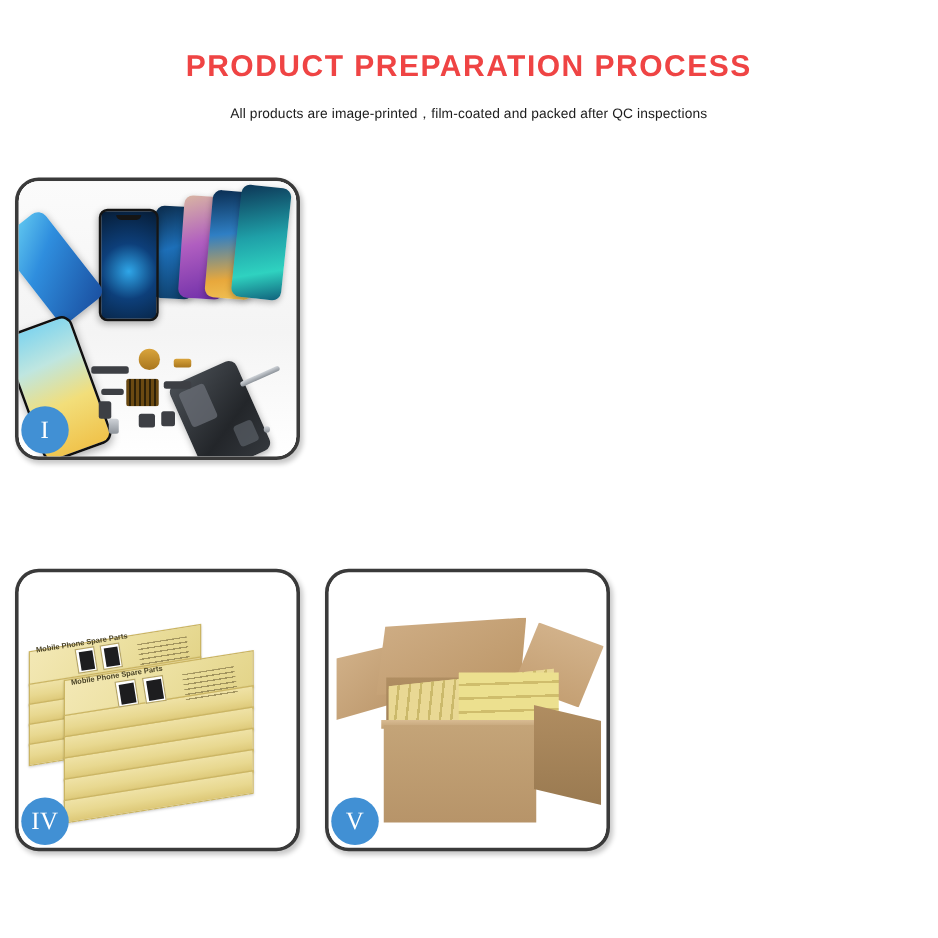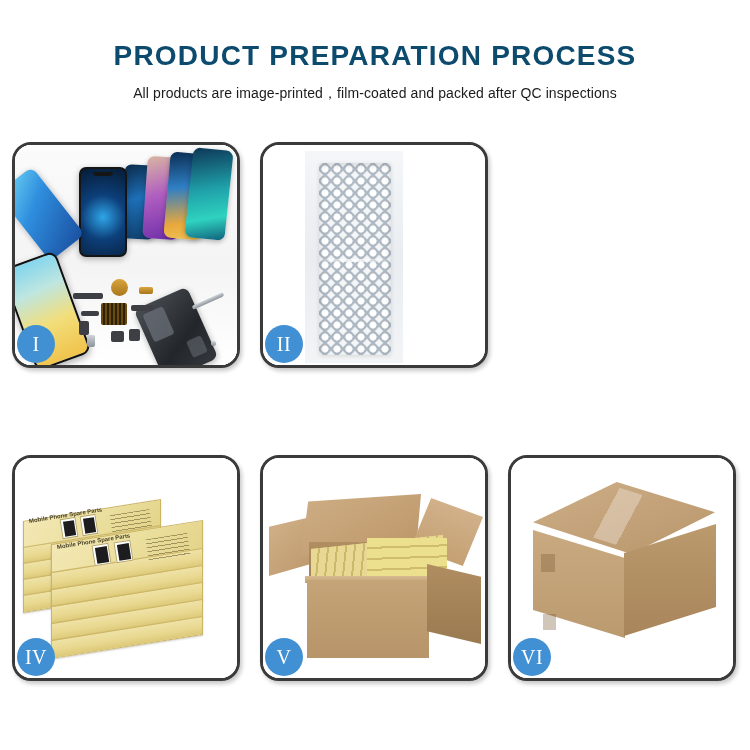--- a/index.html
+++ b/index.html
@@ -8,28 +8,28 @@
     background: #ffffff;
     font-family: "Liberation Sans", sans-serif;
     overflow: hidden;
   }
   #root { position: relative; width: 750px; height: 750px; background: #ffffff; }
 
   
   .header { position: absolute; left: 0; top: 0; width: 750px; text-align: center; }
   .title {
     margin: 0; padding: 0;
-    font-size: 28px; font-weight: 700; letter-spacing: 1.2px;
-    color: #0c4a6e; line-height: 1;
+    font-size: 24px; font-weight: 700; letter-spacing: 1.2px;
+    color: #ef4444; line-height: 1;
     position: absolute; left: 0; top: 42px; width: 750px;
     white-space: nowrap;
   }
   .subtitle {
     margin: 0; padding: 0;
-    font-size: 14px; font-weight: 400; letter-spacing: 0.1px;
+    font-size: 11px; font-weight: 400; letter-spacing: 0.1px;
     color: #1b1b1b; line-height: 1;
     position: absolute; left: 0; top: 86px; width: 750px;
     white-space: nowrap;
     text-align: center;
   }
 
   
   .grid { position: absolute; left: 0; top: 0; width: 750px; height: 750px; }
 
   .panel {
@@ -333,29 +333,20 @@
           <div class="chip" style="left:96px;top:186px;width:13px;height:11px;border-radius:2px;"></div>
           <div class="chip sil" style="left:72px;top:190px;width:8px;height:12px;"></div>
           <div class="chip" style="left:114px;top:184px;width:11px;height:12px;"></div>
           <div class="chip sil" style="left:196px;top:196px;width:5px;height:5px;border-radius:50%;"></div>
           <div class="chip sil" style="left:176px;top:154px;width:34px;height:4px;transform:rotate(-24deg);"></div>
         </div>
       </div>
       <div class="badge">I</div>
     </div>
 
-    <div class="panel p2">
-      <div class="clip">
-        <div class="bw-wrap">
-          <div class="bw-sheet"></div>
-          <div class="bw-seam"></div>
-        </div>
-      </div>
-      <div class="badge">II</div>
-    </div>
 
 
     <div class="panel p4">
       <div class="clip">
         <div class="stack">
 
           <div class="sbox top" style="left:0px;top:36px;width:136px;height:26px;transform:skewY(-9deg);"></div>
           <div class="sbox" style="left:0px;top:62px;width:136px;height:16px;transform:skewY(-9deg);"></div>
           <div class="sbox" style="left:0px;top:78px;width:136px;height:16px;transform:skewY(-9deg);"></div>
           <div class="sbox" style="left:0px;top:94px;width:136px;height:16px;transform:skewY(-9deg);"></div>
@@ -398,26 +389,15 @@
         <div class="c5-inner"></div>
         <div class="c5-goods"></div>
         <div class="c5-goods2"></div>
         <div class="c5-lip"></div>
         <div class="c5-front"></div>
         <div class="c5-side"></div>
       </div>
       <div class="badge">V</div>
     </div>
 
-    <div class="panel p6">
-      <div class="clip">
-        <div class="c6-top"></div>
-        <div class="c6-tape"></div>
-        <div class="c6-front"></div>
-        <div class="c6-side"></div>
-        <div class="c6-tab" style="left:30px;top:96px;width:14px;height:18px;"></div>
-        <div class="c6-tab" style="left:32px;top:156px;width:13px;height:16px;"></div>
-      </div>
-      <div class="badge">VI</div>
-    </div>
 
   </div>
 </div>
 
 </body></html>

